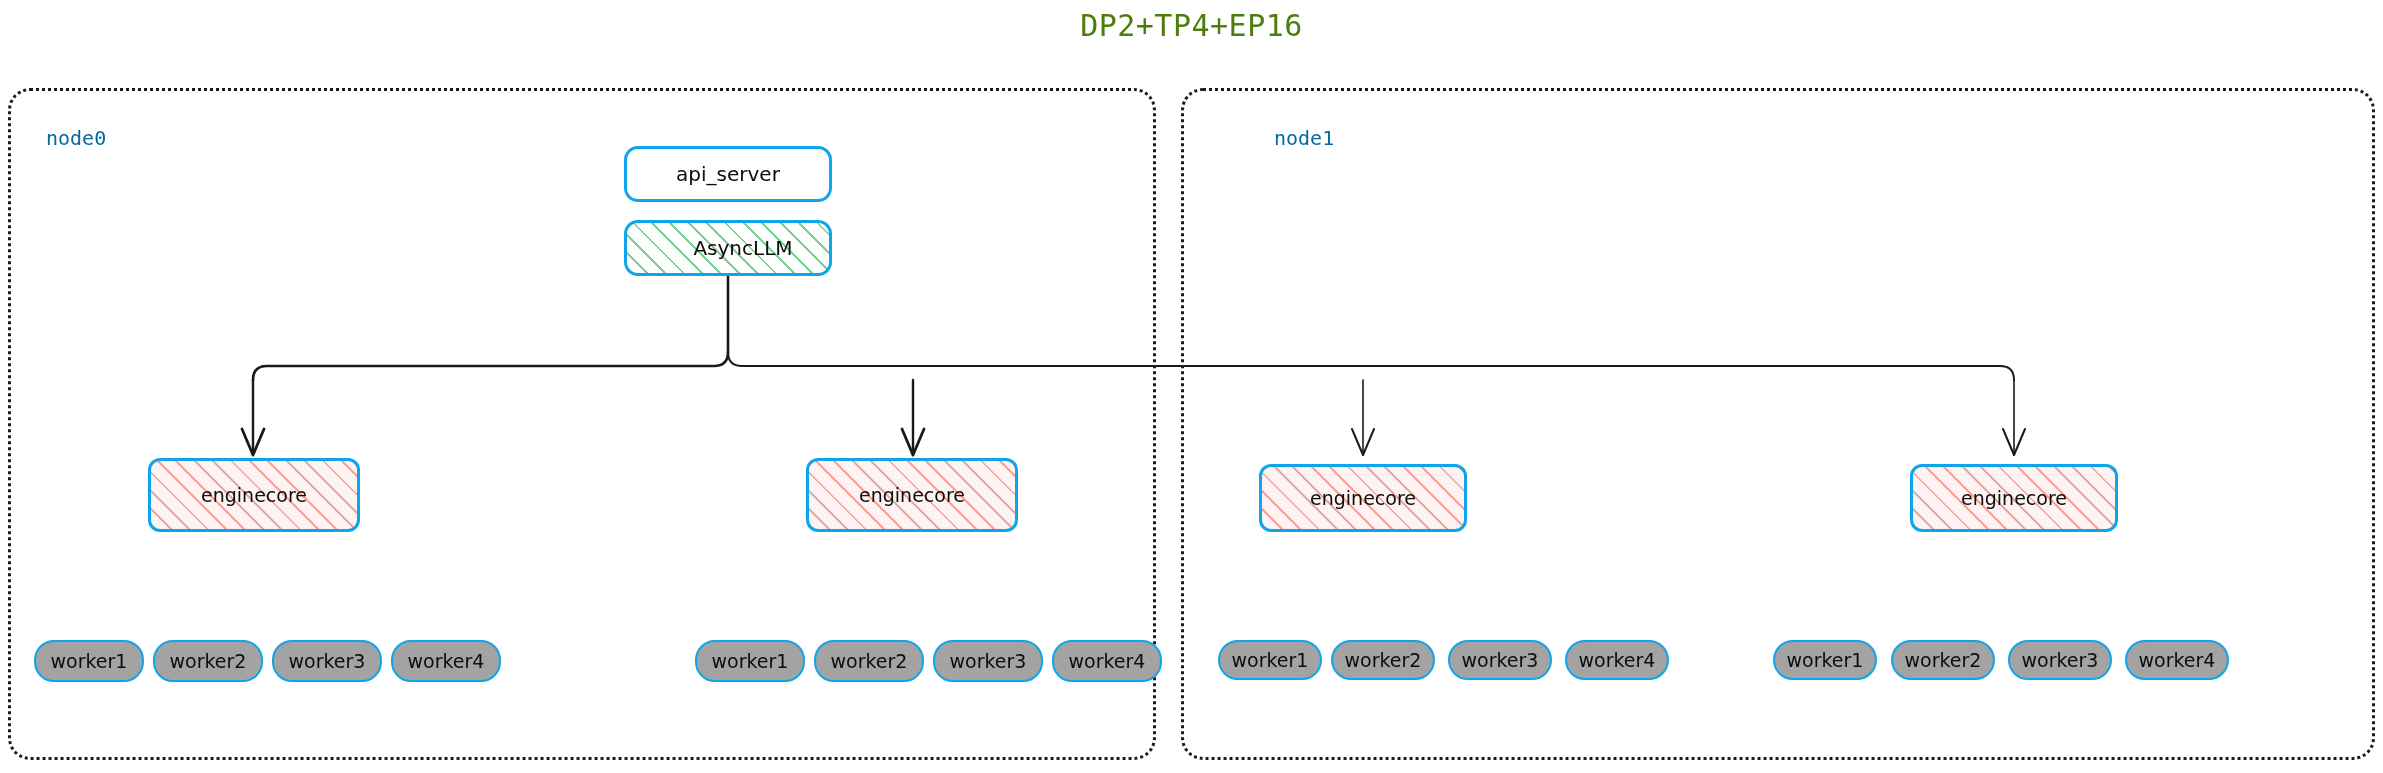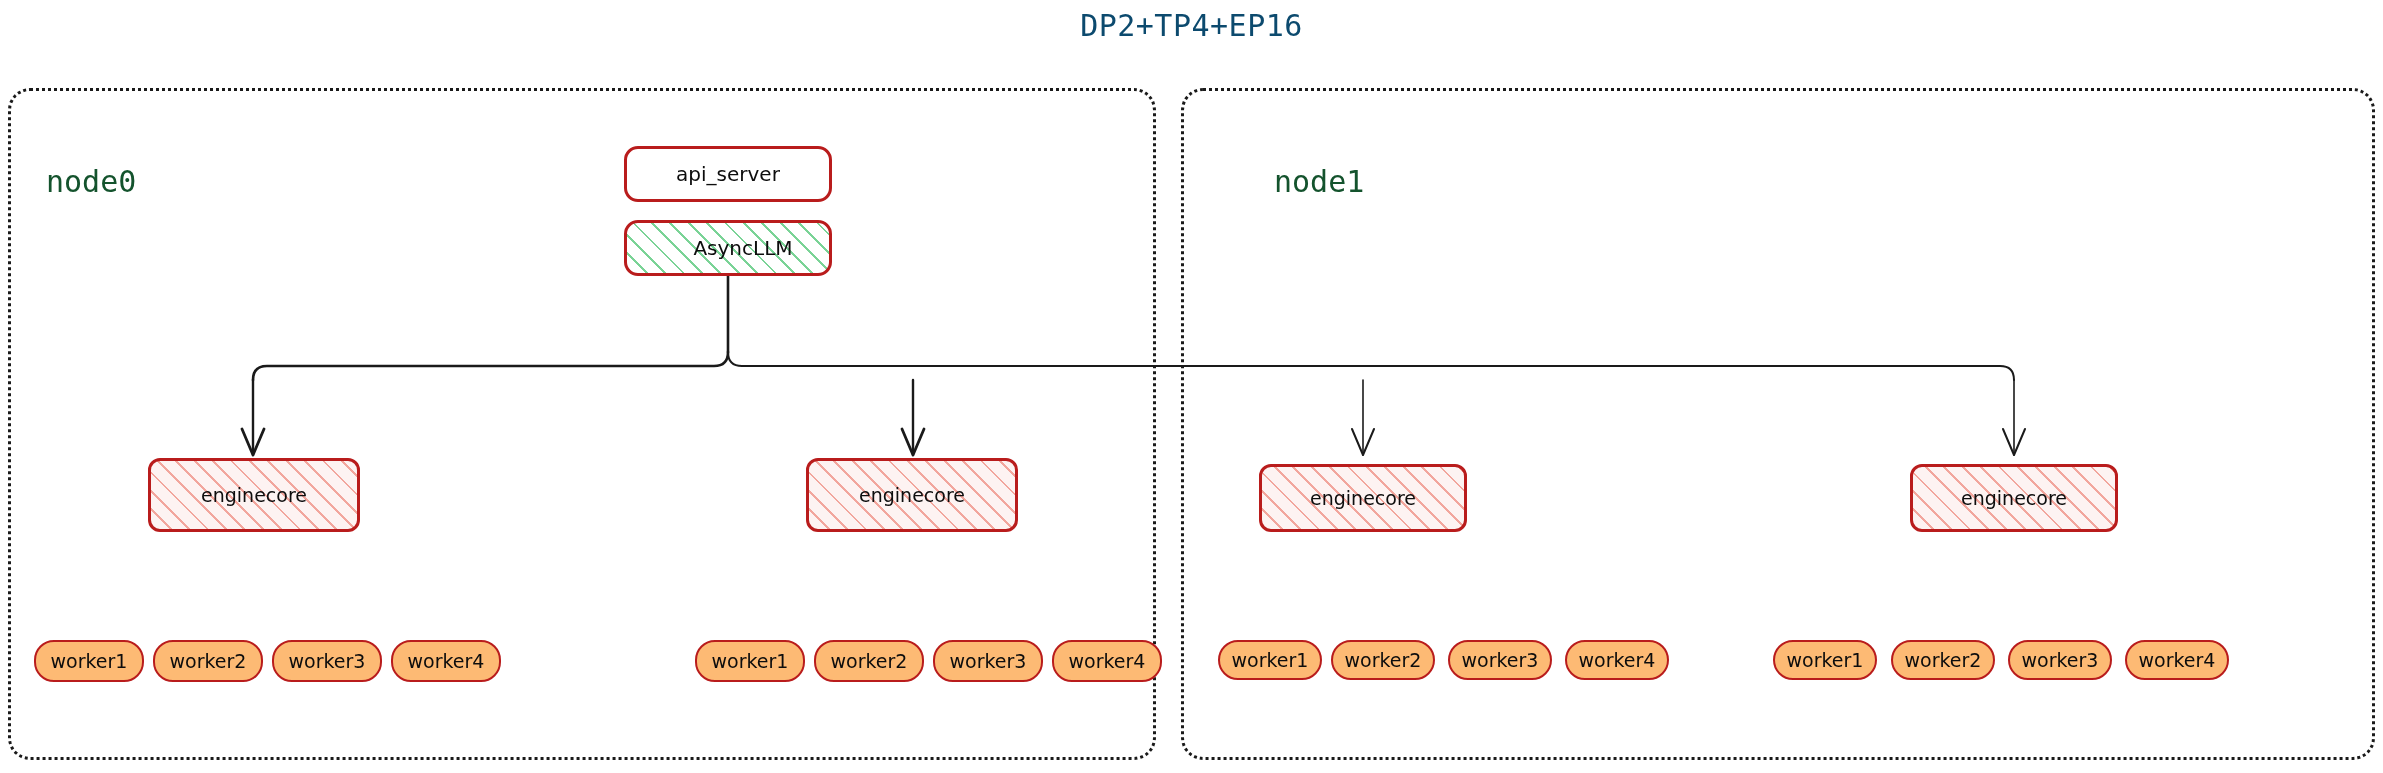--- a/index.html
+++ b/index.html
@@ -24,46 +24,45 @@
   
   .diagram-title {
     position: absolute;
     left: 0;
     top: 8px;
     width: 2383px;
     text-align: center;
     font-family: "DejaVu Sans Mono", monospace;
     font-size: 30px;
     letter-spacing: 0.5px;
-    color: #0c4a6e;
+    color: #4d7c0f;
     white-space: pre;
   }
 
   
   .node-box {
     position: absolute;
     border: 3px dotted #1a1a1a;
     border-radius: 22px;
     background: transparent;
     box-sizing: border-box;
   }
   .node-label {
     position: absolute;
     font-family: "DejaVu Sans Mono", monospace;
-    font-size: 30px;
-    color: #14532d;
+    font-size: 20px;
+    color: #0369a1;
     white-space: pre;
-    margin-top: 38px;
   }
 
   
   .shape {
     position: absolute;
     box-sizing: border-box;
-    border: 3px solid #b91c1c;
+    border: 3px solid #0ea5e9;
     display: flex;
     align-items: center;
     justify-content: center;
     color: #0d0d0d;
     white-space: pre;
     z-index: 4;
   }
 
   .shape-api {
     border-radius: 14px;
@@ -93,21 +92,21 @@
       45deg,
       #f2a69d 0px,
       #f2a69d 2px,
       rgba(255,255,255,0) 2px,
       rgba(255,255,255,0) 13px
     );
   }
 
   .shape-worker {
     border-radius: 20px;
-    background: #fdba74;
+    background: #a3a3a3;
     font-size: 19px;
     border-width: 2.5px;
   }
 
   
   .shape-async > span,
   .shape-engine > span {
     position: relative;
     z-index: 2;
   }

